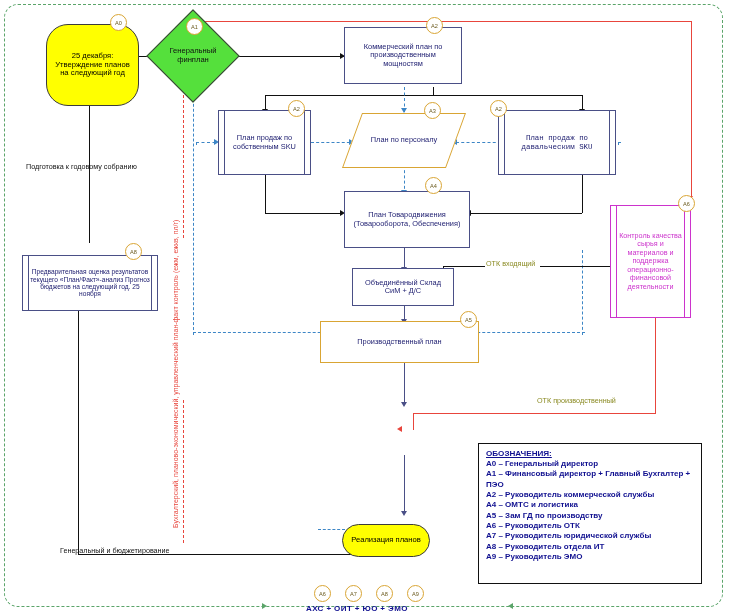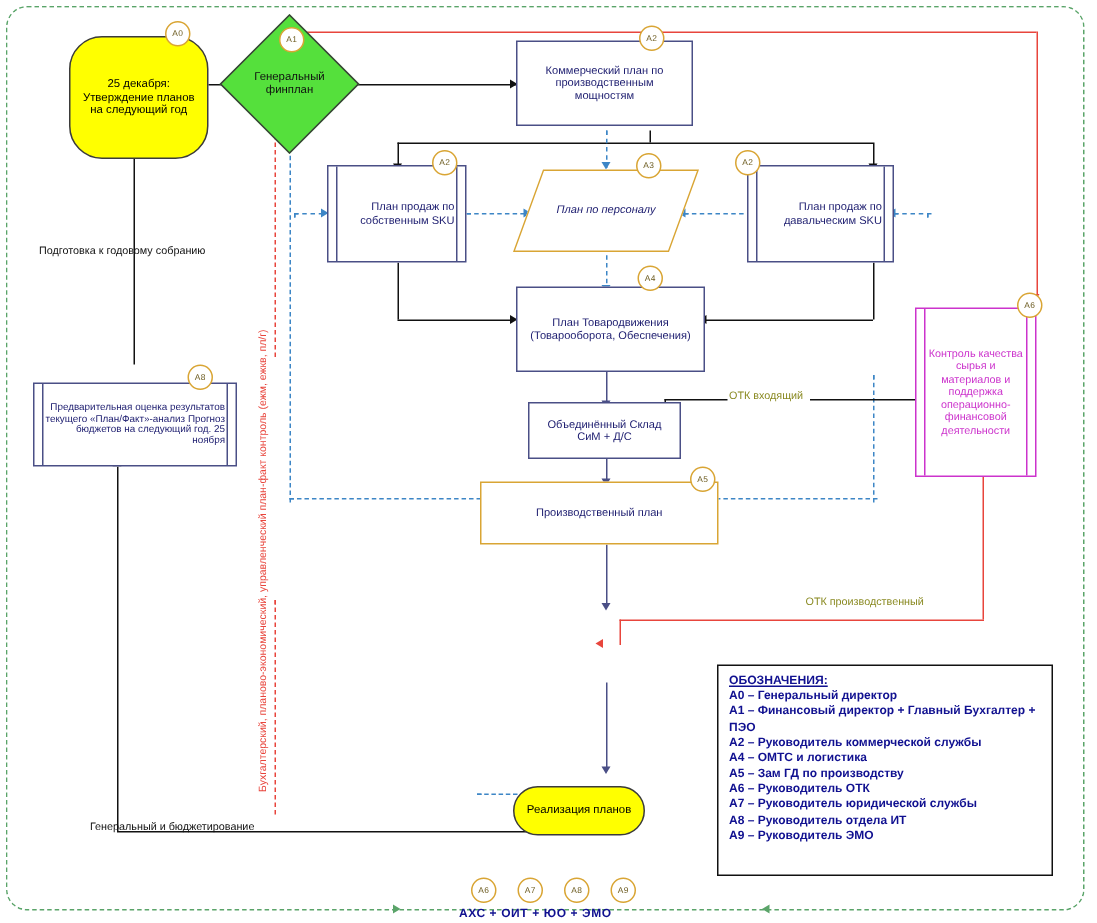--- a/index.html
+++ b/index.html
@@ -35,32 +35,32 @@
   .proc{
     background:#ffffff;border:1.7px solid #4a4f86;color:#1b1b6e;font-size:7.4px;
     position:absolute;box-sizing:border-box;
   }
   .proc .inner{
     position:absolute;top:0;bottom:0;left:5px;right:5px;
     border-left:1.2px solid #4a4f86;border-right:1.2px solid #4a4f86;
   }
   .proc .txt{
     position:absolute;inset:0;display:flex;align-items:center;justify-content:center;
-    text-align:right;padding:0 7px;box-sizing:border-box;line-height:1.13;
+    text-align:center;padding:0 7px;box-sizing:border-box;line-height:1.13;
   }
   
   .box{background:#fff;border:1.7px solid #4a4f86;color:#1b1b6e;font-size:7.4px;}
   
   .para-wrap{position:absolute;}
   .para{
     width:100%;height:100%;border:1.4px solid #d9a534;background:#fff;
     transform:skewX(-20deg);box-sizing:border-box;
   }
   .para-label{position:absolute;inset:0;display:flex;align-items:center;justify-content:center;
-    font-size:7.4px;color:#1b1b6e;text-align:center;line-height:1.15;font-style:italic;}
+    font-size:7.4px;color:#1b1b6e;text-align:center;line-height:1.15;}
   
   .orangebox{background:#fff;border:1.4px solid #d9a534;color:#1b1b6e;font-size:7.4px;}
   
   .magenta{background:#fff;border:1.5px solid #cc33cc;color:#cc33cc;font-size:7.2px;position:absolute;box-sizing:border-box;}
   .magenta .inner{position:absolute;top:0;bottom:0;left:5px;right:5px;border-left:1.1px solid #cc33cc;border-right:1.1px solid #cc33cc;}
   .magenta .txt{position:absolute;inset:0;display:flex;align-items:center;justify-content:center;text-align:center;padding:0 8px;box-sizing:border-box;line-height:1.18;}
 
   
   .badge{
     position:absolute;width:17px;height:17px;border-radius:50%;
@@ -227,21 +227,21 @@
     <div class="txt">План продаж по собственным SKU</div>
   </div>
   <div class="badge" style="left:288px;top:100px;">A2</div>
 
   <div class="para-wrap" style="left:352px;top:113px;width:104px;height:55px;">
     <div class="para"></div>
     <div class="para-label">План по персоналу</div>
   </div>
   <div class="badge" style="left:424px;top:102px;">A3</div>
 
-  <div class="proc" style="left:498px;top:110px;width:98px;height:65px;">
+  <div class="proc" style="left:498px;top:110px;width:118px;height:65px;font-family:Liberation Mono, monospace;">
     <div class="inner"></div>
     <div class="txt">План продаж по давальческим SKU</div>
   </div>
   <div class="badge" style="left:490px;top:100px;">A2</div>
 
   <div class="node box" style="left:344px;top:191px;width:126px;height:57px;padding:3px 6px;">
     <span>План Товародвижения (Товарооборота, Обеспечения)</span>
   </div>
   <div class="badge" style="left:425px;top:177px;">A4</div>
 

